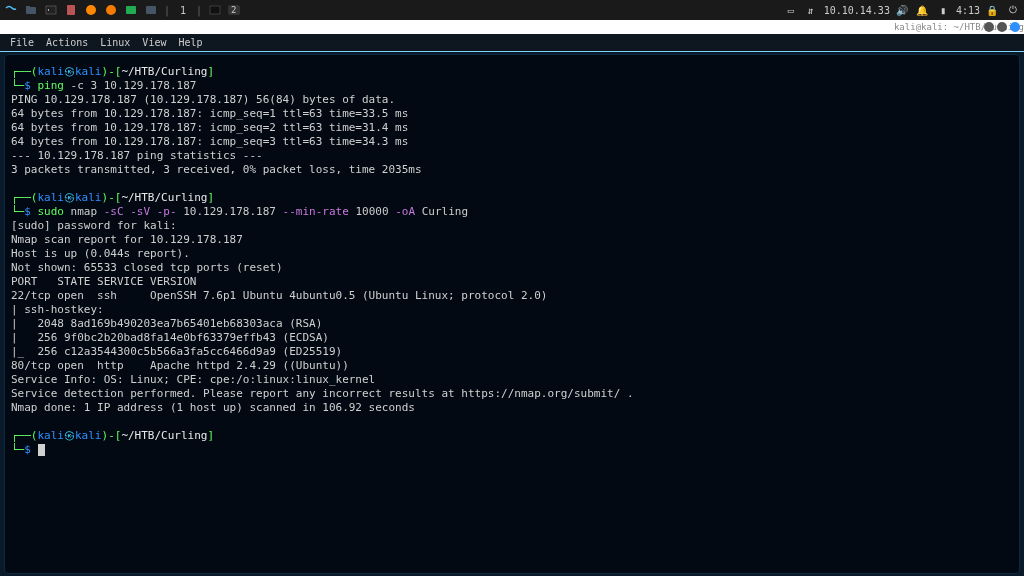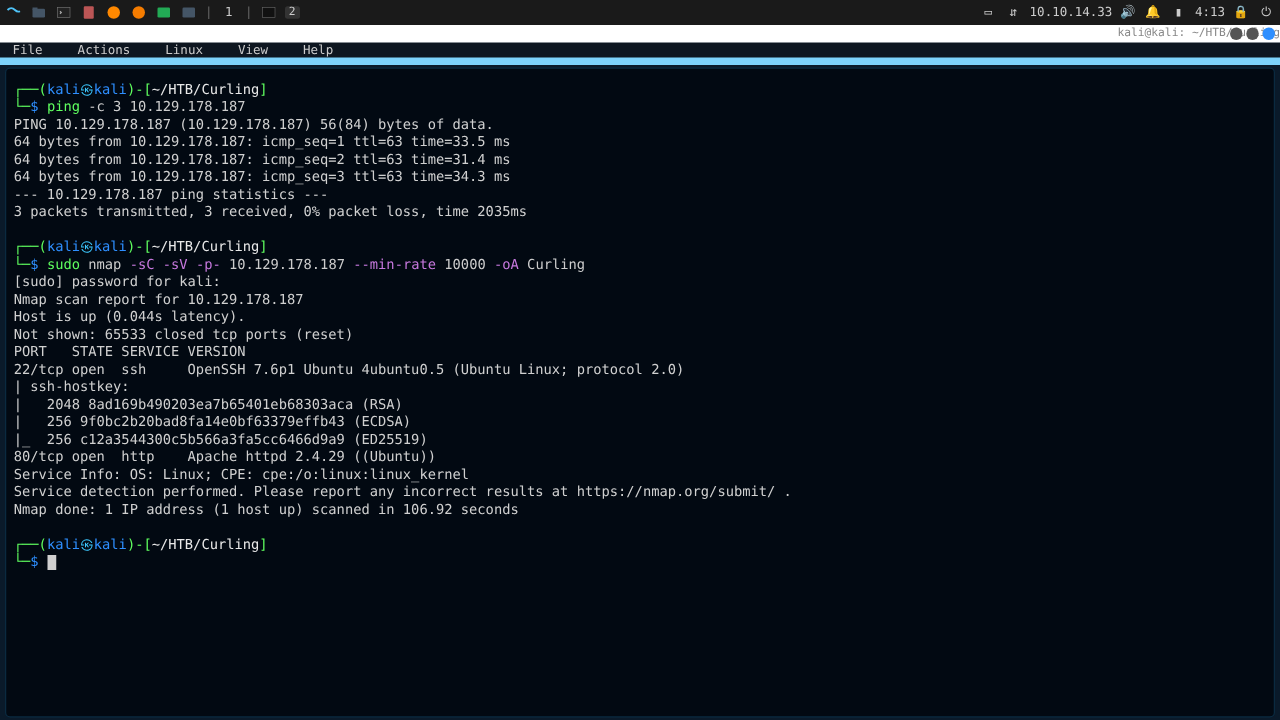--- a/index.html
+++ b/index.html
@@ -51,25 +51,25 @@
   right: 4px;
   display: flex;
   gap: 3px;
 }
 .win-btn { width: 10px; height: 10px; border-radius: 50%; }
 .menubar {
   height: 18px;
   background: #0e1620;
   display: flex;
   align-items: center;
-  gap: 28px;
+  gap: 12px;
   padding: 0 10px;
   font-size: 10px;
   color: #ccc;
-  border-bottom: 6px solid #7dd3fc;
+  border-bottom: 1px solid #7dd3fc;
 }
 .menubar span { cursor: pointer; }
 .terminal {
   background: #020912;
   border: 1px solid #0a2a40;
   border-radius: 4px;
   margin: 2px 4px 4px 4px;
   padding: 10px 6px;
   height: calc(100% - 56px);
   overflow: hidden;
@@ -189,21 +189,21 @@
   <div class="line">64 bytes from 10.129.178.187: icmp_seq=3 ttl=63 time=34.3 ms</div>
   <div class="line"></div>
   <div class="line">--- 10.129.178.187 ping statistics ---</div>
   <div class="line">3 packets transmitted, 3 received, 0% packet loss, time 2035ms</div>
   <div class="line">&nbsp;</div>
 
   <div class="line"><span class="green">┌──(</span><span class="blue">kali</span><span class="cyan">㉿</span><span class="blue">kali</span><span class="green">)</span><span class="green">-[</span><span class="white">~/HTB/Curling</span><span class="green">]</span></div>
   <div class="line"><span class="green">└─</span><span class="blue">$</span> <span class="green underline">sudo</span><span class="gray"> nmap </span><span class="purple">-sC</span><span> </span><span class="purple">-sV</span><span> </span><span class="purple">-p-</span><span class="gray"> 10.129.178.187 </span><span class="purple">--min-rate</span><span class="gray"> 10000 </span><span class="purple">-oA</span><span class="gray"> Curling</span></div>
   <div class="line">[sudo] password for kali:</div>
   <div class="line">Nmap scan report for 10.129.178.187</div>
-  <div class="line">Host is up (0.044s latency).</div>
+  <div class="line">Host is up (0.044s report).</div>
   <div class="line">Not shown: 65533 closed tcp ports (reset)</div>
   <div class="line">PORT   STATE SERVICE VERSION</div>
   <div class="line">22/tcp open  ssh     OpenSSH 7.6p1 Ubuntu 4ubuntu0.5 (Ubuntu Linux; protocol 2.0)</div>
   <div class="line">| ssh-hostkey:</div>
   <div class="line">|   2048 8ad169b490203ea7b65401eb68303aca (RSA)</div>
   <div class="line">|   256 9f0bc2b20bad8fa14e0bf63379effb43 (ECDSA)</div>
   <div class="line">|_  256 c12a3544300c5b566a3fa5cc6466d9a9 (ED25519)</div>
   <div class="line">80/tcp open  http    Apache httpd 2.4.29 ((Ubuntu))</div>
   <div class="line">Service Info: OS: Linux; CPE: cpe:/o:linux:linux_kernel</div>
   <div class="line"></div>

